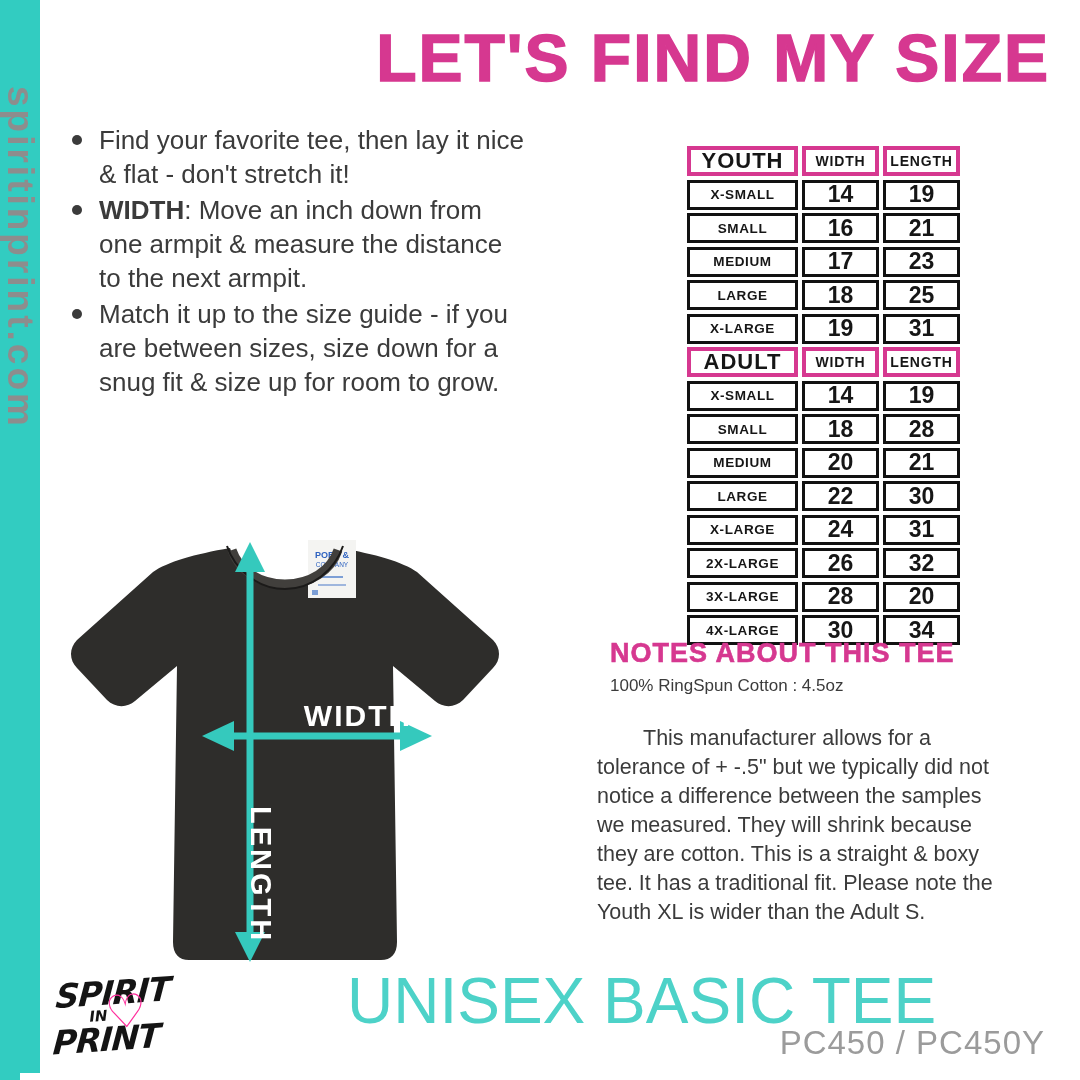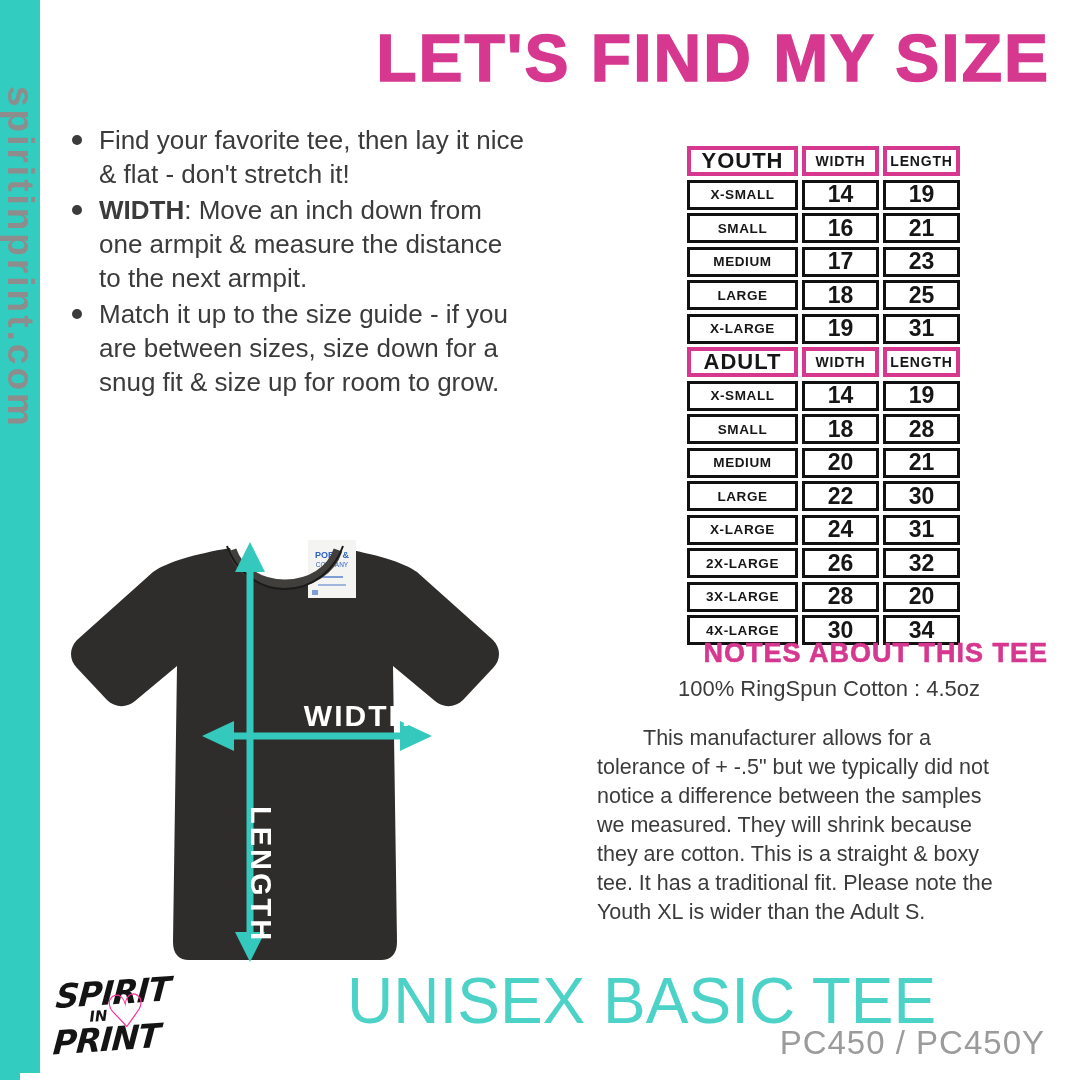--- a/index.html
+++ b/index.html
@@ -38,25 +38,25 @@
   .size-chart .cell{background:#fff;display:flex;align-items:center;justify-content:center;
     color:#161616;}
   .size-chart .cell.td{border:3px solid var(--table-black);}
   .size-chart .cell.th{border:4px solid var(--pink);}
   .size-chart .label{font-size:13.5px;font-weight:bold;letter-spacing:.6px;}
   .size-chart .num{font-size:23px;font-weight:bold;}
   .size-chart .th-big{font-size:22px;font-weight:bold;letter-spacing:1px;}
   .size-chart .th-sub{font-size:14px;font-weight:bold;letter-spacing:.8px;}
 
   
-  .notes-heading{position:absolute;left:610px;top:638px;width:438px;text-align:right;
+  .notes-heading{position:absolute;left:610px;top:638px;width:438px;text-align:left;
     color:var(--pink);font-size:27px;font-weight:bold;letter-spacing:1px;
     -webkit-text-stroke:.6px var(--pink);}
-  .notes-fabric{position:absolute;left:610px;top:676px;width:438px;text-align:center;
-    color:var(--dark);font-size:22px;font-weight:500;}
+  .notes-fabric{position:absolute;left:610px;top:676px;width:438px;
+    color:var(--dark);font-size:17px;font-weight:500;}
   .notes-paragraph{position:absolute;left:597px;top:724px;width:440px;color:var(--dark);
     font-size:21.5px;line-height:29px;white-space:pre-line;text-indent:46px;}
 
   
   .diagram{position:absolute;left:55px;top:518px;width:450px;height:462px;}
 
   
   .product-name{position:absolute;right:33px;top:964px;width:700px;
     color:var(--teal-light);font-size:64px;font-weight:normal;letter-spacing:0;}
   .sku{position:absolute;right:35px;top:1024px;width:400px;text-align:right;

